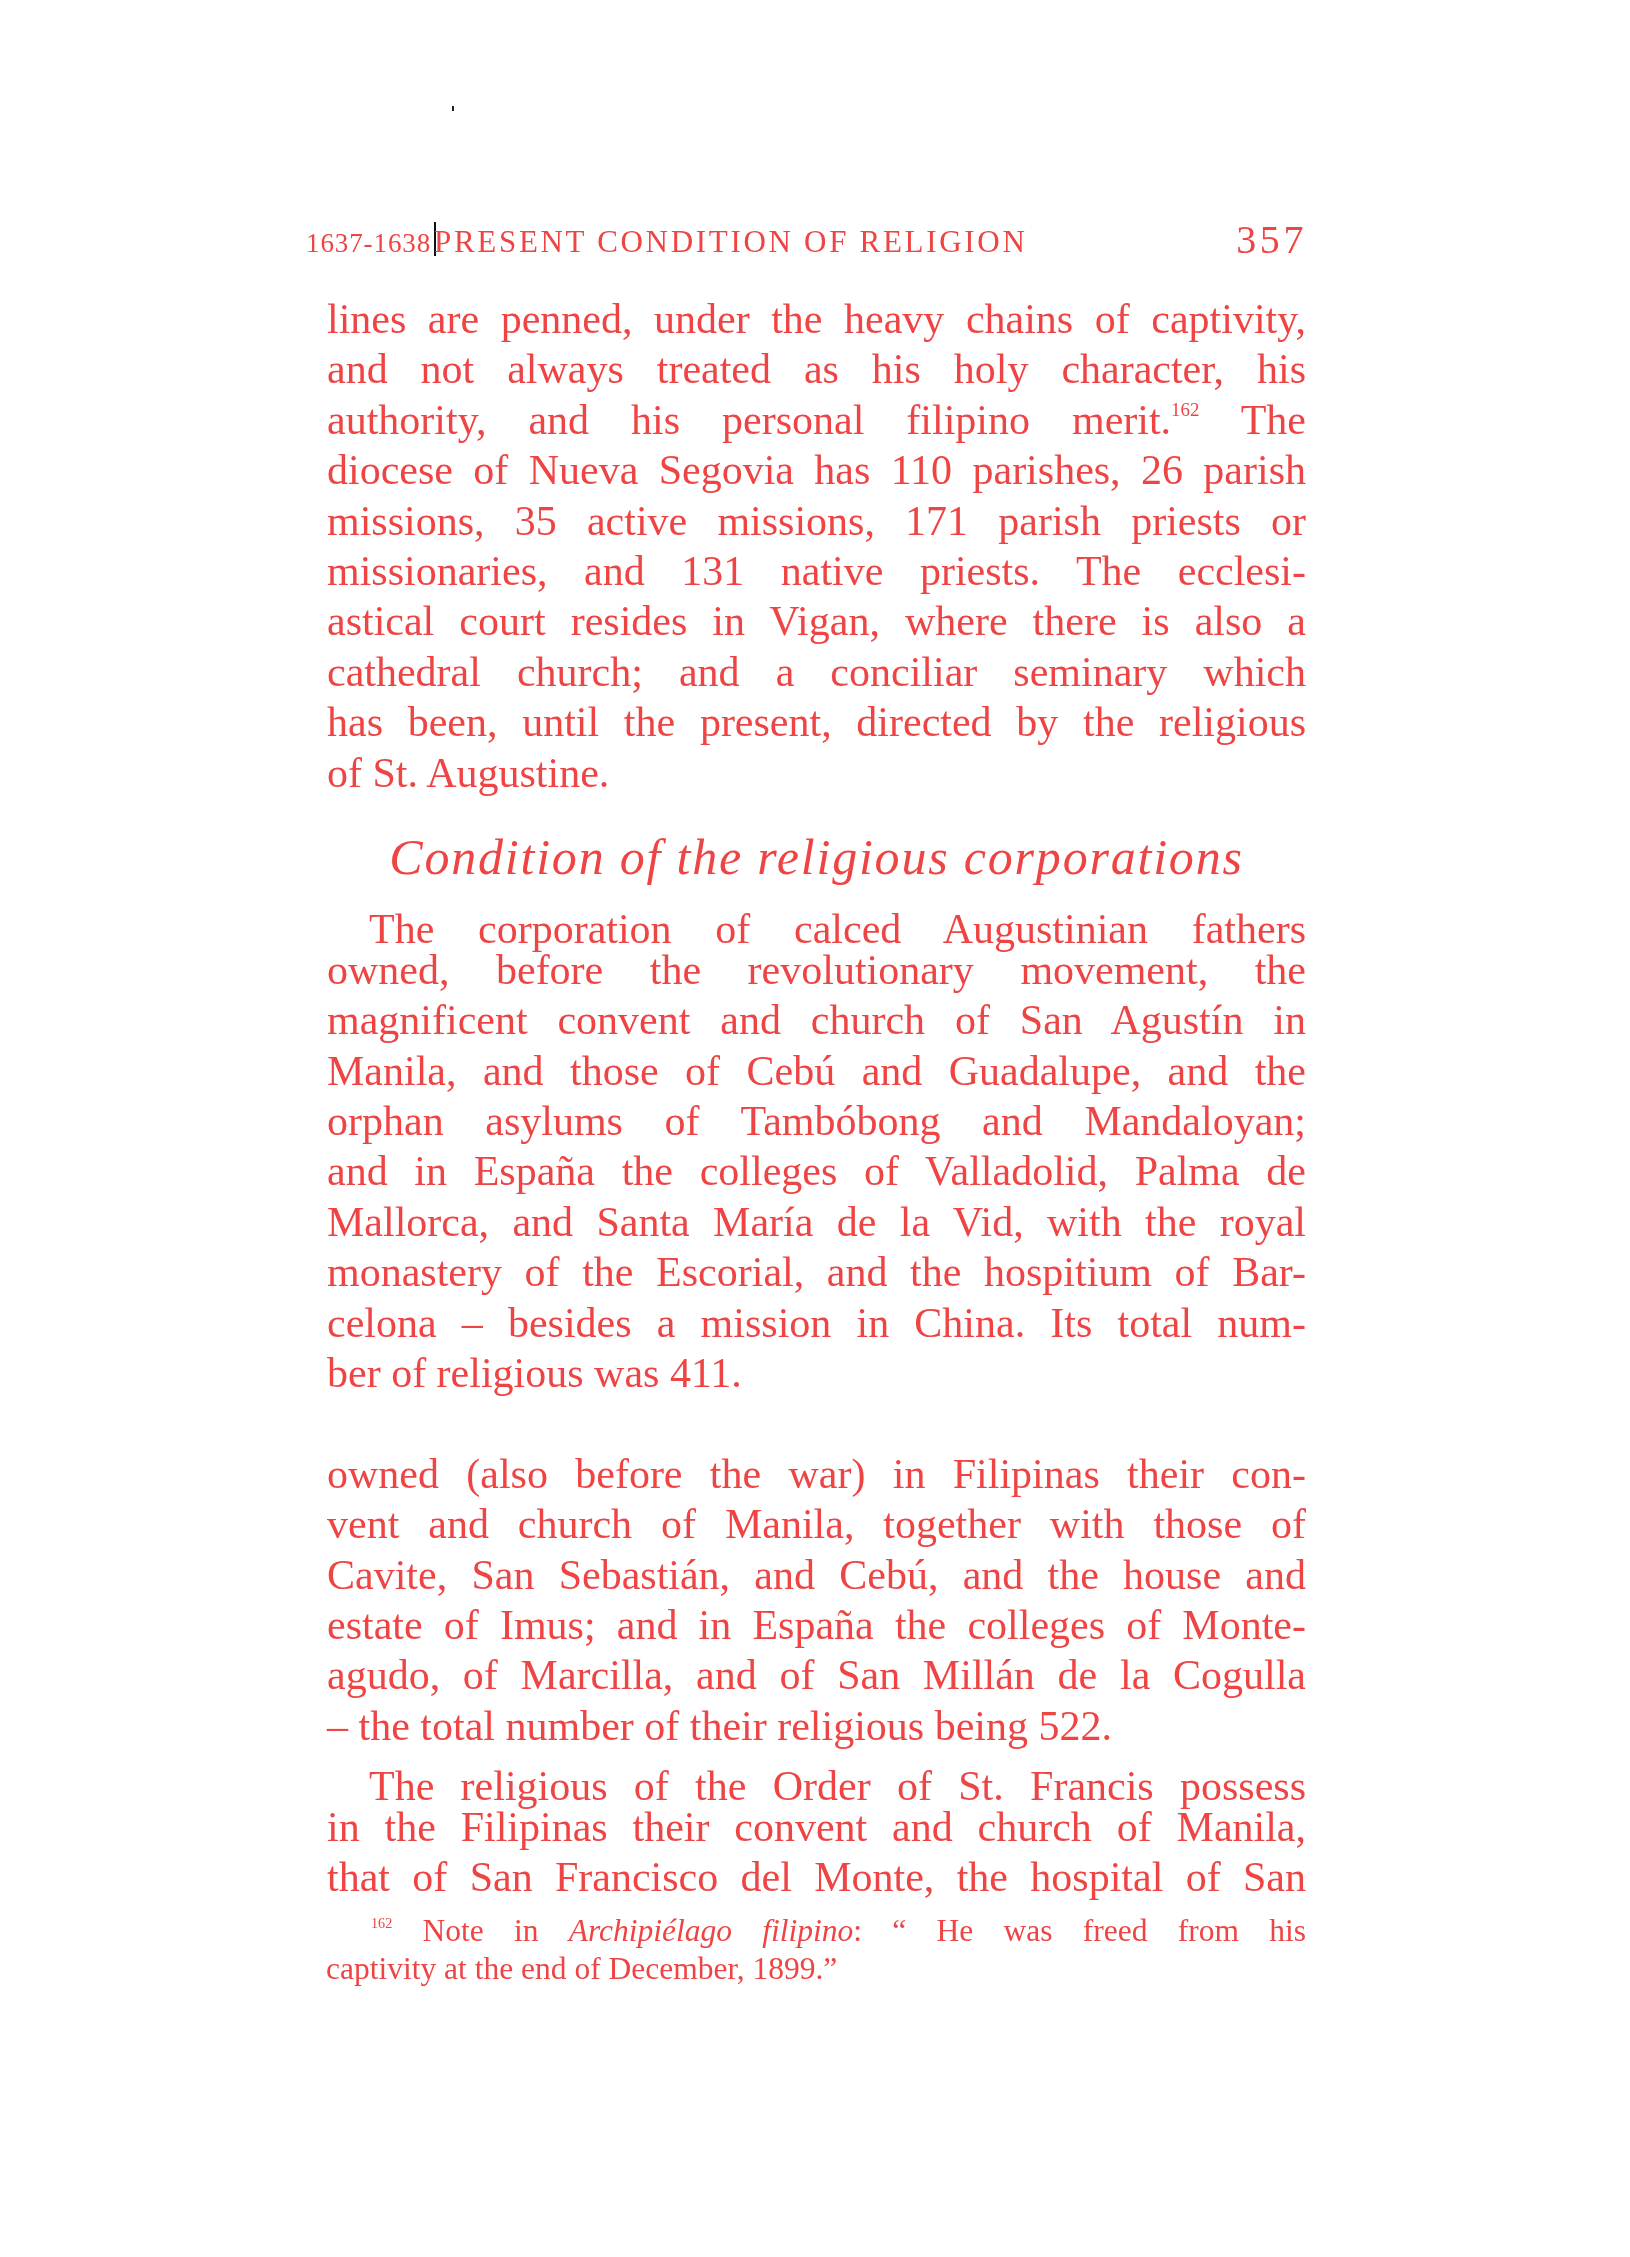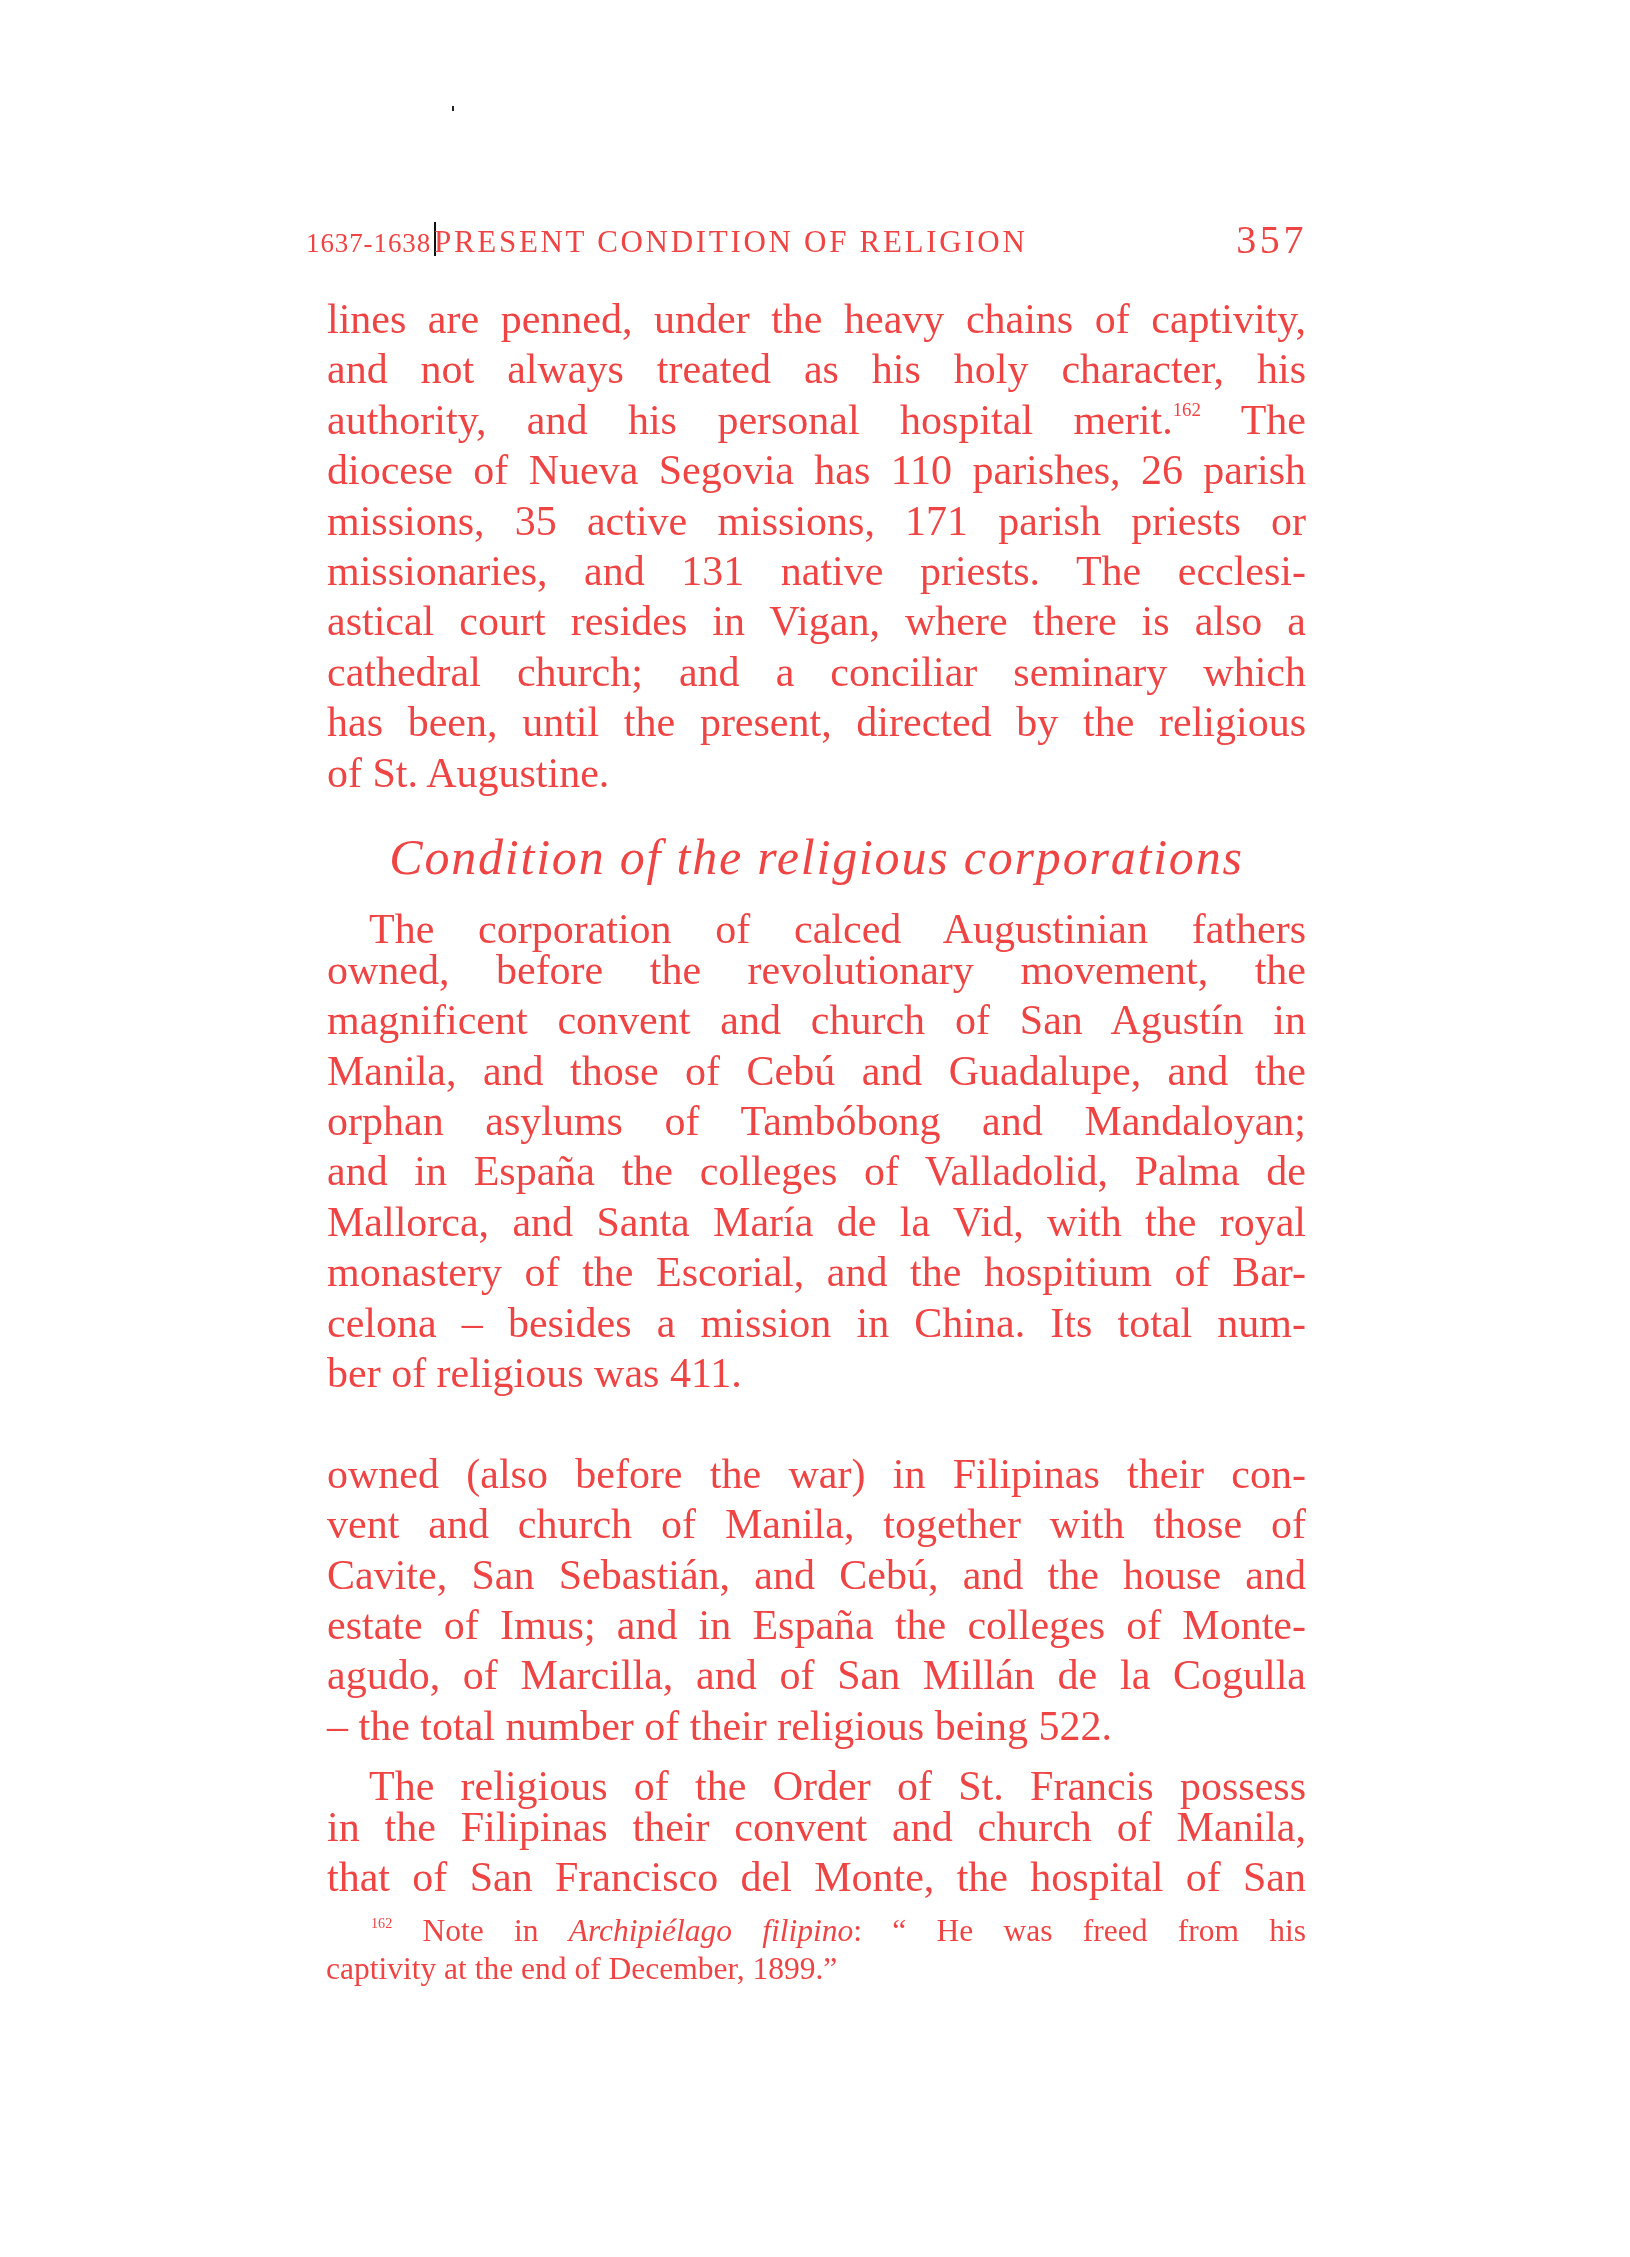--- a/index.html
+++ b/index.html
@@ -33,21 +33,21 @@
   <div class="speck"></div>
 
   <div class="running-head">
     <span class="rh-years"><span>1637-1638</span><span class="rh-bar"></span></span>
     <span class="rh-title">PRESENT CONDITION OF RELIGION</span>
     <span class="rh-page">357</span>
   </div>
 
   <div class="line" style="top:298px">lines are penned, under the heavy chains of captivity,</div>
   <div class="line" style="top:348px">and not always treated as his holy character, his</div>
-  <div class="line" style="top:399px"><span>authority, and his personal hospital merit.</span><span class="sup">162</span> <span>The</span></div>
+  <div class="line" style="top:399px"><span>authority, and his personal filipino merit.</span><span class="sup">162</span> <span>The</span></div>
   <div class="line" style="top:449px">diocese of Nueva Segovia has 110 parishes, 26 parish</div>
   <div class="line" style="top:500px">missions, 35 active missions, 171 parish priests or</div>
   <div class="line" style="top:550px">missionaries, and 131 native priests. The ecclesi-</div>
   <div class="line" style="top:600px">astical court resides in Vigan, where there is also a</div>
   <div class="line" style="top:651px">cathedral church; and a conciliar seminary which</div>
   <div class="line" style="top:701px">has been, until the present, directed by the religious</div>
   <div class="line last" style="top:752px">of St. Augustine.</div>
 
   <div class="heading" style="top:832px">Condition of the religious corporations</div>
 

